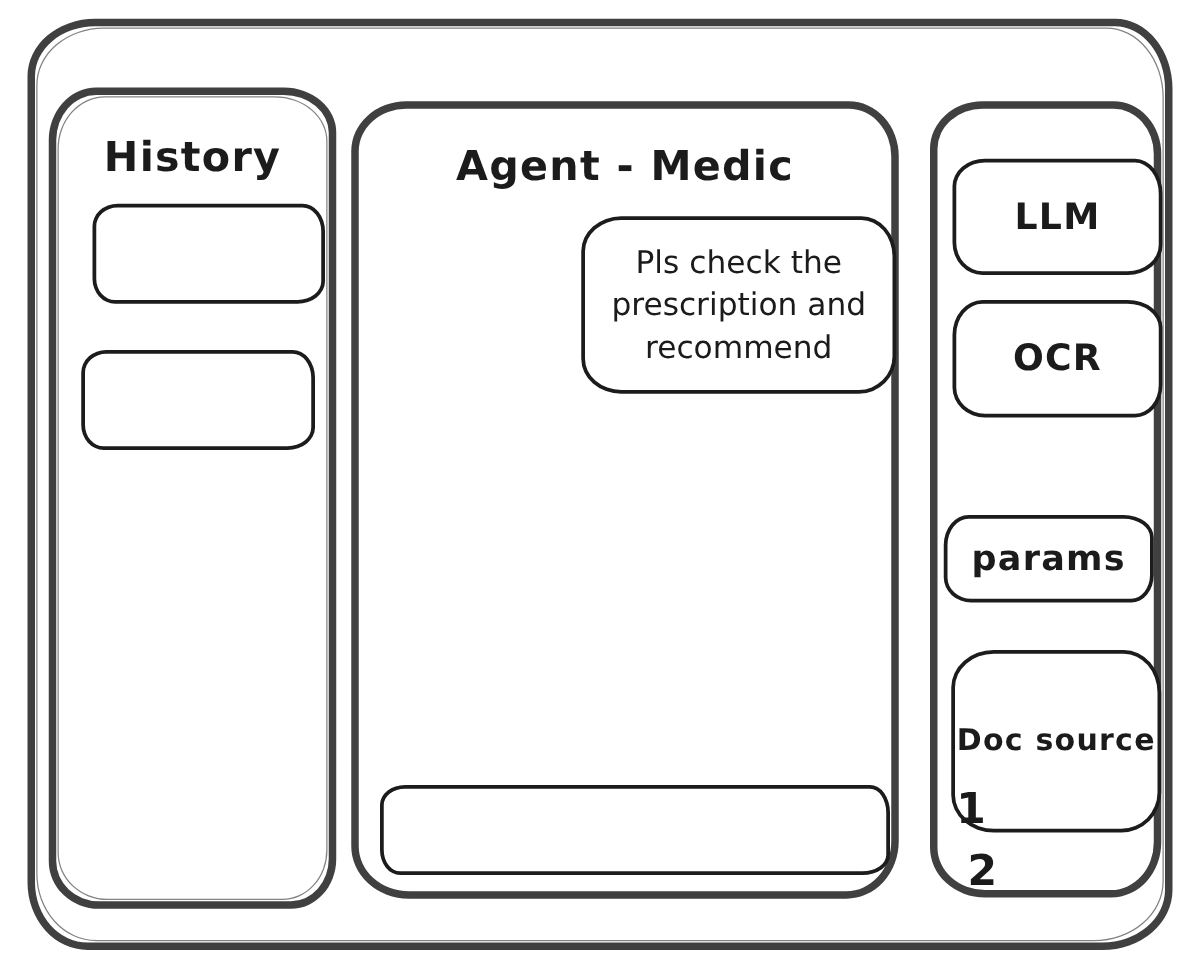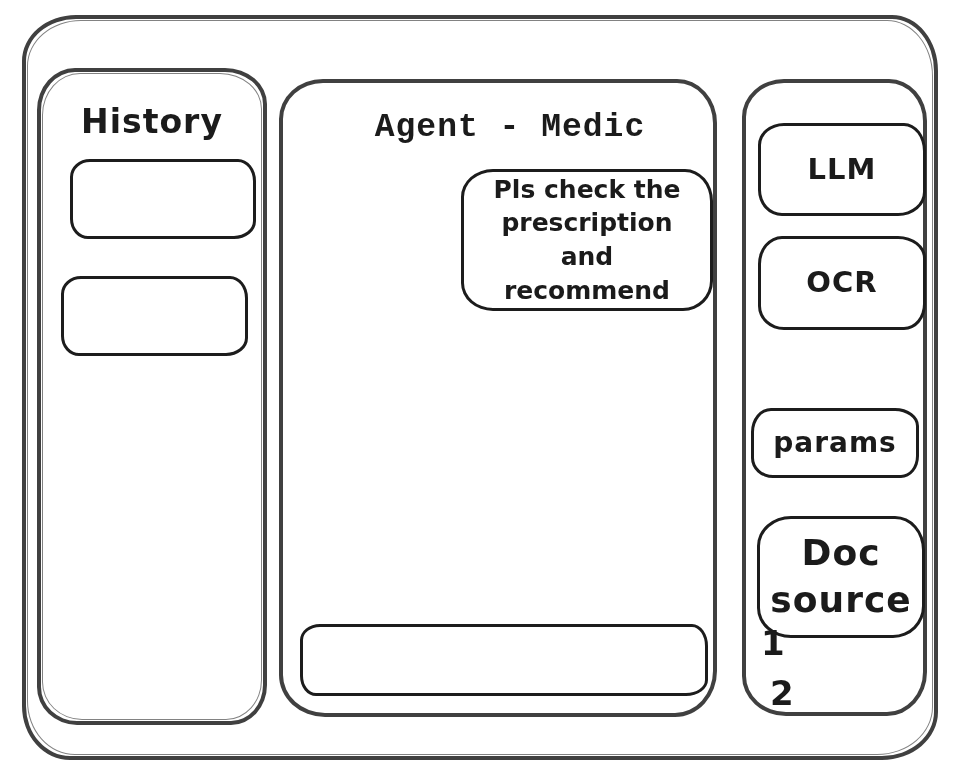--- a/index.html
+++ b/index.html
@@ -8,21 +8,21 @@
     background: #ffffff;
     font-family: "DejaVu Sans", sans-serif;
     color: #1b1b1b;
     overflow: hidden;
   }
   .stage { position: relative; width: 957px; height: 777px; }
 
   
   .sk {
     position: absolute;
-    border: 4px solid #404040;
+    border: 6px solid #404040;
     background: #ffffff;
   }
   
   .sk.double::before {
     content: "";
     position: absolute;
     inset: 1px;
     border: 1.5px solid rgba(28,28,28,0.55);
     border-radius: inherit;
     pointer-events: none;
@@ -41,29 +41,28 @@
   }
   .hist-item { background: #fff; border: 3px solid #1c1c1c; position: absolute;
                border-radius: 20px 18px 22px 18px / 18px 22px 18px 20px; cursor: pointer; }
   .hist-1 { left: 29px; top: 87px;  width: 186px; height: 80px; }
   .hist-2 { left: 20px; top: 204px; width: 187px; height: 80px; }
 
   
   .panel { left: 275px; top: 75px; width: 438px; height: 638px;
            border-radius: 44px 40px 42px 46px / 40px 44px 46px 42px; }
   .panel-title {
-    position: absolute; left: 12px; top: 26px; width: 100%;
+    position: absolute; left: 0; top: 26px; width: 100%;
     text-align: center; font-size: 33px; font-weight: 700;
     letter-spacing: 1px;
-    font-family: Liberation Mono, monospace;
   }
   .bubble {
     position: absolute; border: 3px solid #1c1c1c; background: #fff;
     display: flex; align-items: center; justify-content: center;
-    text-align: center; font-size: 25px; font-weight: 700;
+    text-align: center; font-size: 25px; font-weight: 400;
     line-height: 1.35; padding: 10px 14px;
   }
   .bubble-user  { left: 178px; top: 86px;  width: 252px; height: 142px;
                   border-radius: 32px 28px 30px 32px / 28px 32px 30px 28px; }
   .bubble-agent { left: 8px;   top: 261px; width: 262px; height: 222px;
                   border-radius: 46px 42px 44px 48px / 42px 46px 48px 44px; }
   .chat-input {
     position: absolute; left: 17px; top: 541px; width: 408px; height: 72px;
     border: 3px solid #1c1c1c; background: #fff;
     border-radius: 20px 16px 22px 16px / 16px 22px 16px 20px;
@@ -79,22 +78,22 @@
     display: flex; align-items: center; justify-content: center;
     text-align: center; font-size: 29px; font-weight: 700;
     letter-spacing: 1px; line-height: 1.3; cursor: pointer;
   }
   .tool-llm    { left: 12px; top: 40px;  width: 168px; height: 93px;
                  border-radius: 26px 22px 28px 24px / 22px 28px 24px 26px; }
   .tool-ocr    { left: 12px; top: 153px; width: 168px; height: 94px;
                  border-radius: 24px 28px 22px 26px / 28px 22px 26px 24px; }
   .tool-params { left: 5px;  top: 325px; width: 168px; height: 70px;
                  border-radius: 20px 24px 18px 22px / 24px 18px 22px 20px; font-size: 28px; }
-  .tool-doc    { left: 11px; top: 433px; width: 168px; height: 122px;
-                 border-radius: 34px 30px 32px 34px / 30px 34px 32px 30px; font-size: 36px; }
+  .tool-doc    { left: 11px; top: 433px; width: 168px; height: 146px;
+                 border-radius: 34px 30px 32px 34px / 30px 34px 32px 30px; font-size: 24px; }
   .annot { position: absolute; font-size: 34px; font-weight: 700; }
   .annot-1 { left: 15px; top: 540px; }
   .annot-2 { left: 24px; top: 590px; }
 </style>
 </head>
 <body>
 
 <div class="stage">
 
   <div class="sk frame double">

